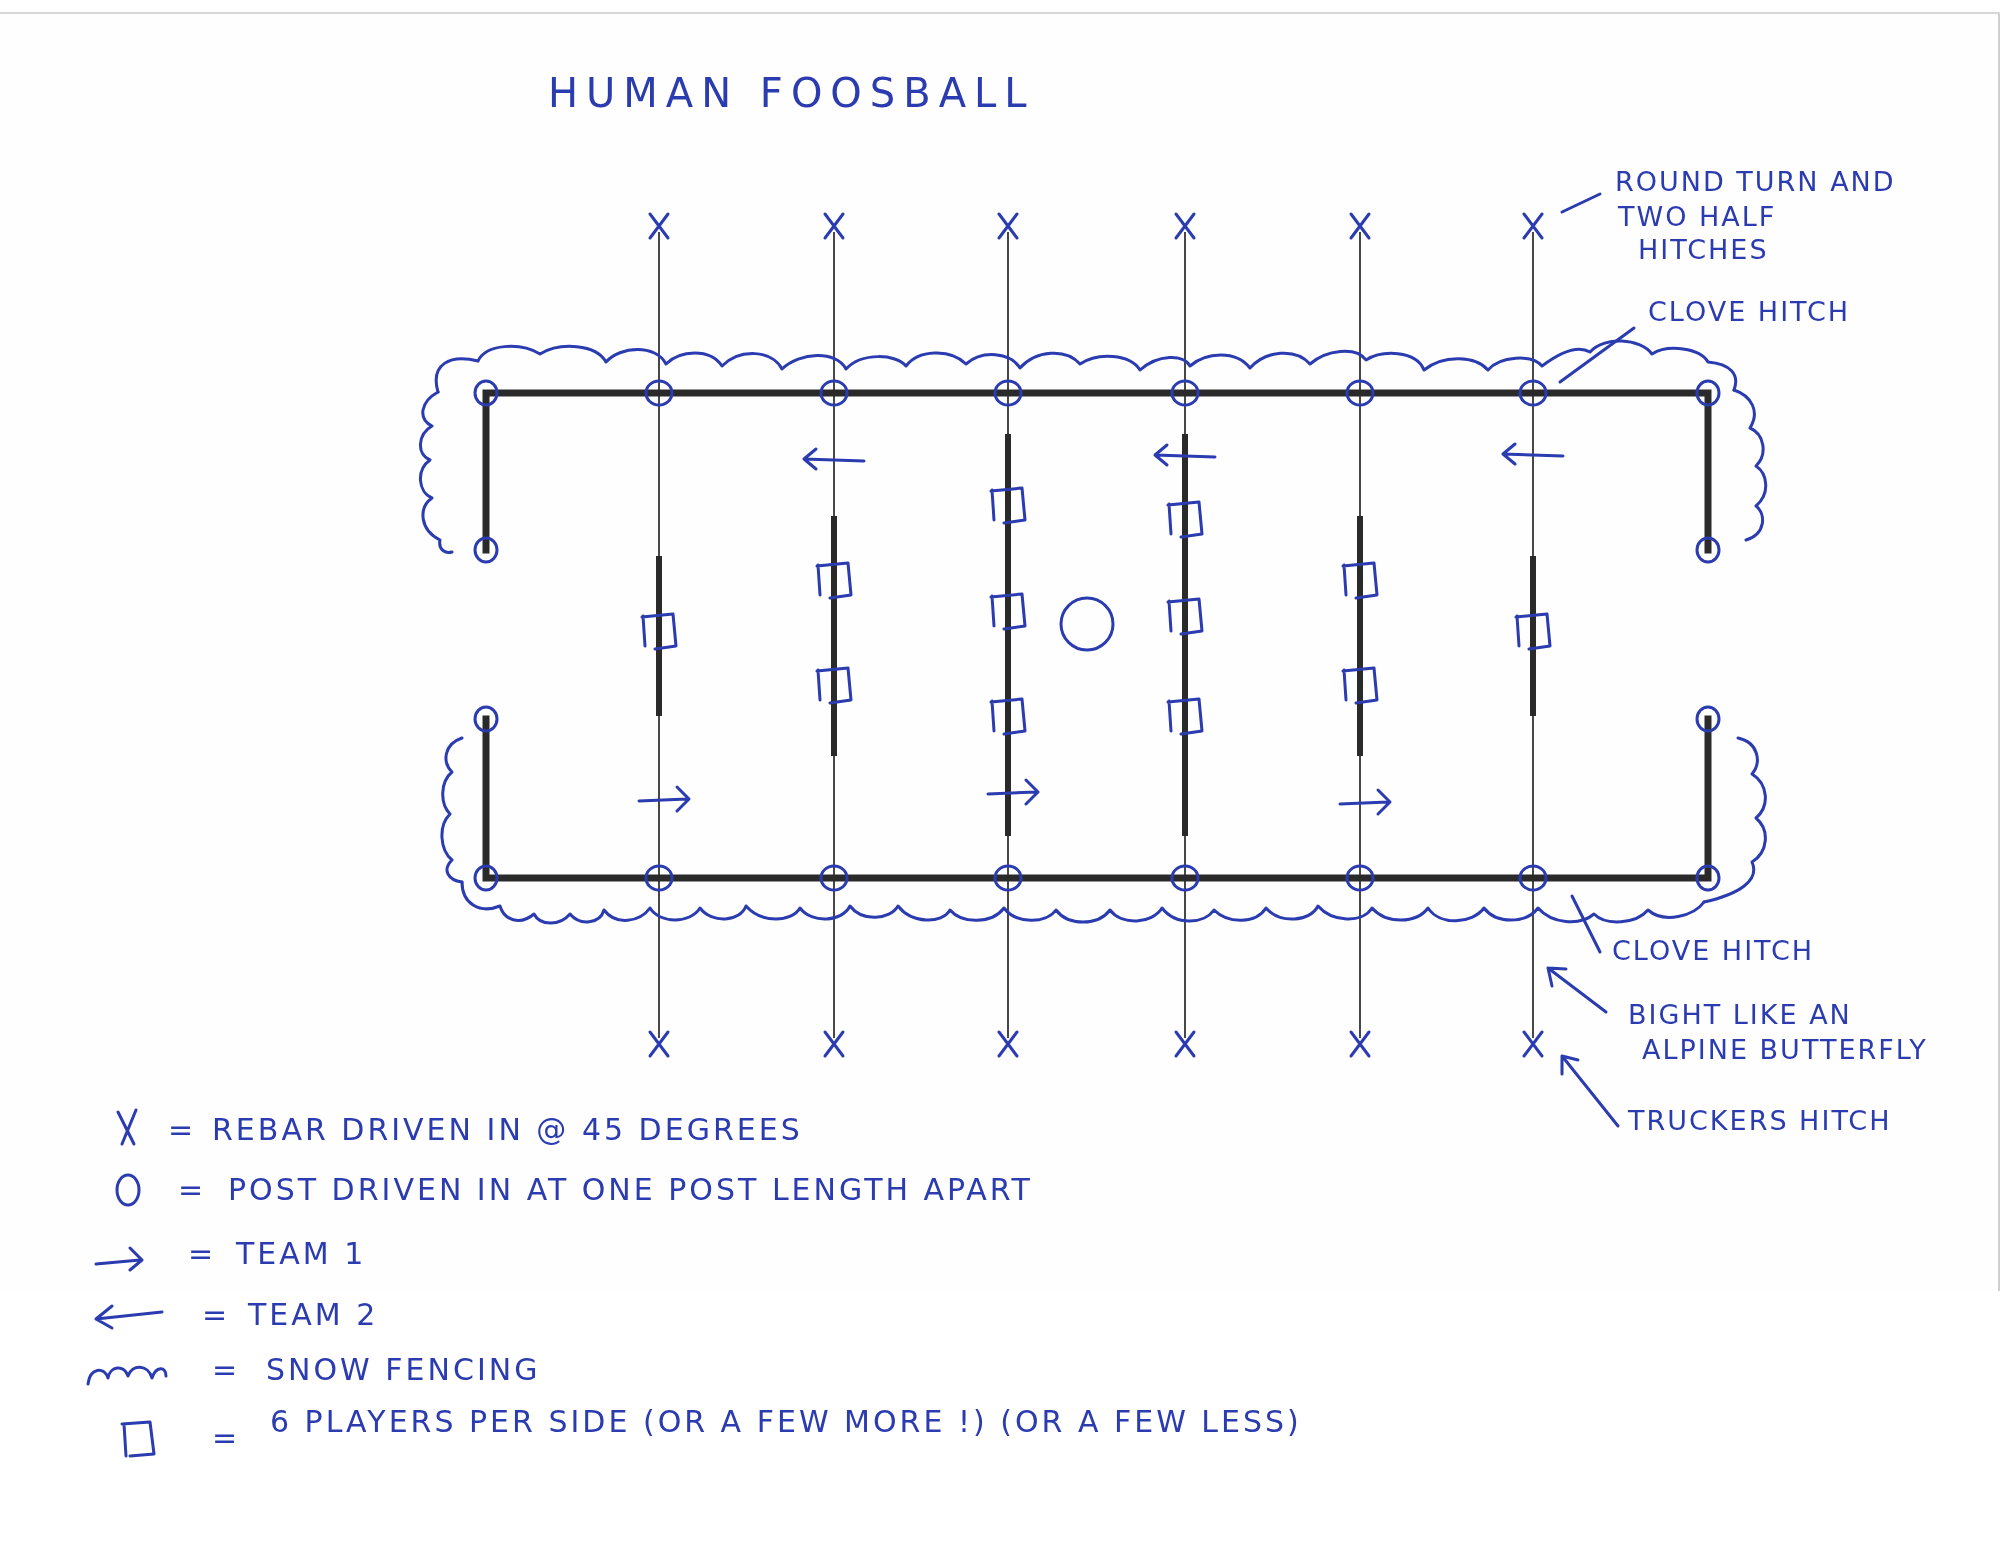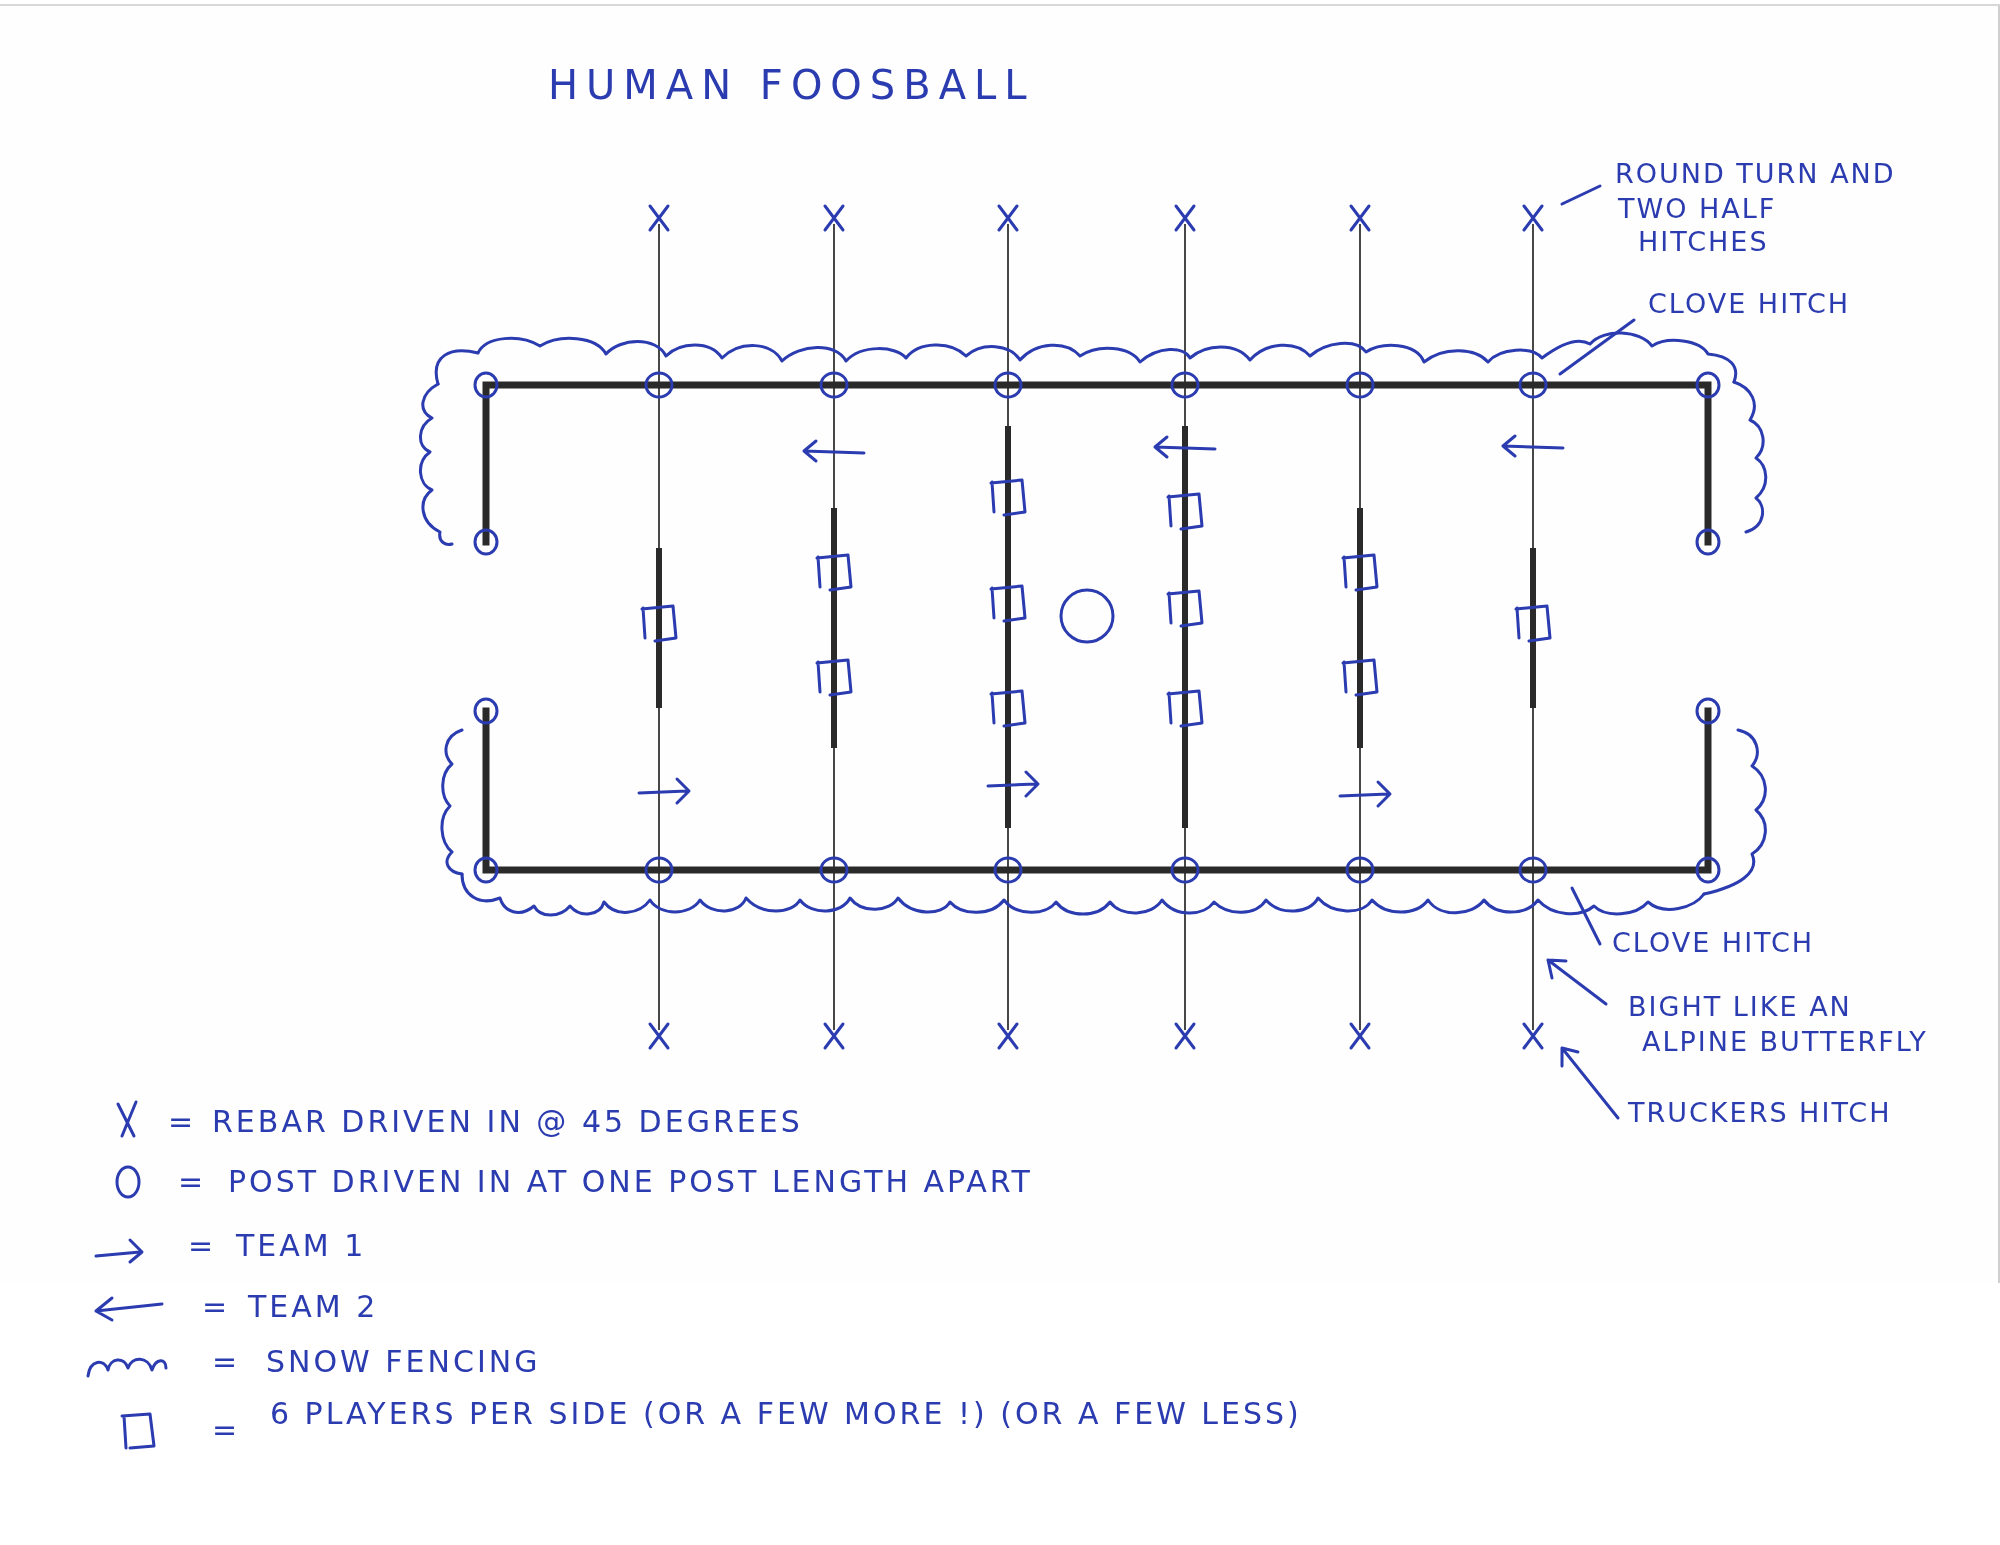--- a/index.html
+++ b/index.html
@@ -1,17 +1,17 @@
 <!DOCTYPE html>
 <html><head>
 <meta charset="utf-8">
 <style>
   html, body { margin: 0; padding: 0; background: #ffffff; }
   body { width: 2000px; height: 1545px; position: relative; overflow: hidden; font-family: "DejaVu Sans", sans-serif; }
-  #page { position: absolute; left: 0; top: 4px; width: 2000px; height: 1279px; background: #fefefe; border-top: 2px solid #d8d8d8; box-sizing: border-box; }
+  #page { position: absolute; left: 0; top: 12px; width: 2000px; height: 1279px; background: #fefefe; border-top: 2px solid #d8d8d8; box-sizing: border-box; }
   #page::after { content: ""; position: absolute; right: 0; top: 0; width: 2px; height: 100%; background: #cfcfcf; }
   svg { position: absolute; left: 0; top: 0; }
   .hand { font-family: "DejaVu Sans", sans-serif; fill: #2b3bb0; letter-spacing: 3px; font-weight: normal; }
   .title { font-size: 40px; letter-spacing: 8px; }
   .note { font-size: 27px; letter-spacing: 2px; }
   .legend { font-size: 30px; letter-spacing: 3px; }
   .ink { stroke: #2b3bb0; fill: none; stroke-width: 3; stroke-linecap: round; stroke-linejoin: round; }
   .rope { stroke: #1a1a1a; stroke-width: 1.6; }
   .frame { stroke: #2a2a2a; stroke-width: 7; fill: none; stroke-linecap: square; }
   .rod { stroke: #2a2a2a; stroke-width: 6; stroke-linecap: butt; }

